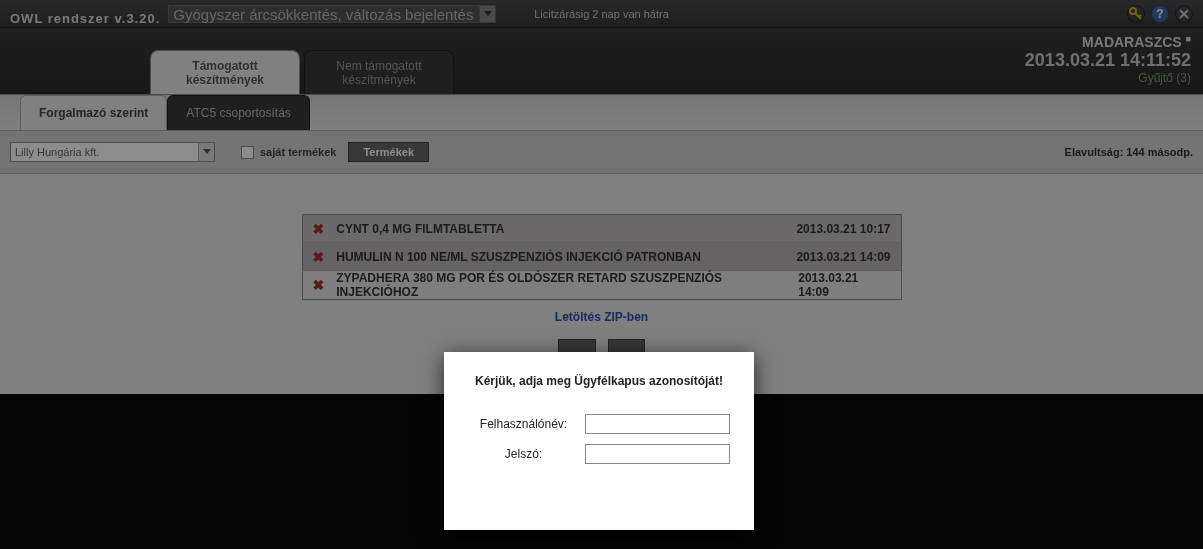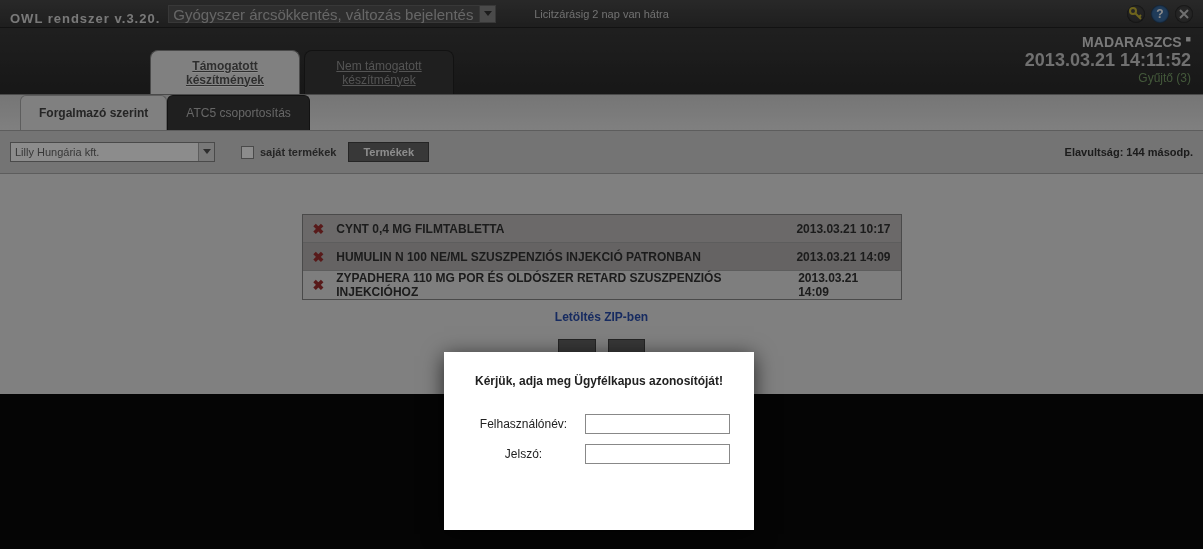--- a/index.html
+++ b/index.html
@@ -58,21 +58,20 @@
     position: relative;
     display:flex;
   }
   .bigtabs { display:flex; align-items:flex-end; margin-left:150px; height:100%;}
   .bigtab {
     height:44px; width:150px;
     display:flex;align-items:center;justify-content:center;text-align:center;
     font-size:12px;
     border-radius:8px 8px 0 0;
     margin-right:4px;
-    text-decoration:underline;
   }
   .bigtab.active { background:#e9e9e9;color:#555;font-weight:bold;
     text-shadow:0 1px 0 #fff;
     border:1px solid #888;border-bottom:none;
   }
   .bigtab.inactive { background:#3a3a3a;color:#999;border:1px solid #222;border-bottom:none;}
   .bigtab span { line-height:14px;}
   .userinfo {
     position:absolute; right:12px; top:6px; text-align:right; color:#ddd;
   }
@@ -247,21 +246,21 @@
       <span class="name">CYNT 0,4 MG FILMTABLETTA</span>
       <span class="time">2013.03.21 10:17</span>
     </div>
     <div class="row">
       <span class="xicon">✖</span>
       <span class="name">HUMULIN N 100 NE/ML SZUSZPENZIÓS INJEKCIÓ PATRONBAN</span>
       <span class="time">2013.03.21 14:09</span>
     </div>
     <div class="row">
       <span class="xicon">✖</span>
-      <span class="name">ZYPADHERA 110 MG POR ÉS OLDÓSZER RETARD SZUSZPENZIÓS INJEKCIÓHOZ</span>
+      <span class="name">ZYPADHERA 380 MG POR ÉS OLDÓSZER RETARD SZUSZPENZIÓS INJEKCIÓHOZ</span>
       <span class="time">2013.03.21 14:09</span>
     </div>
   </div>
 
   <div class="ziplink">Letöltés ZIP-ben</div>
 
   <div class="btnrow">
     <span class="gbtn">&nbsp;</span>
     <span class="gbtn">&nbsp;</span>
   </div>

